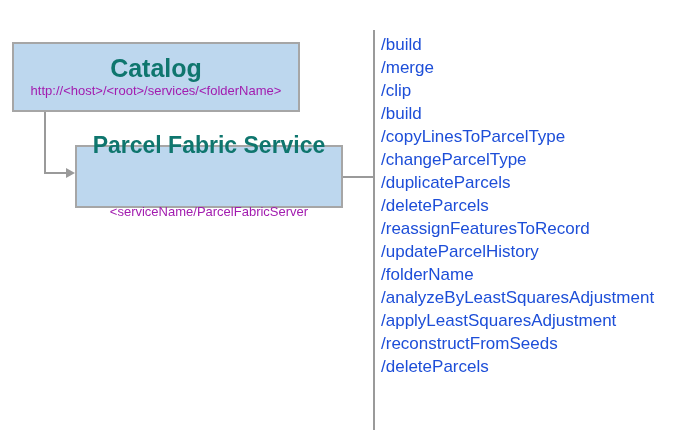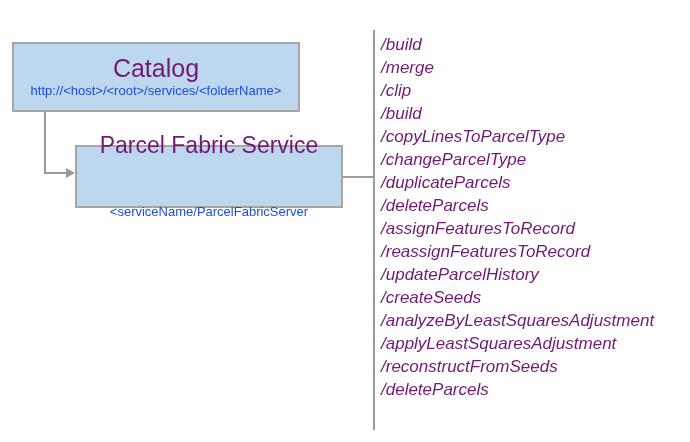--- a/index.html
+++ b/index.html
@@ -26,27 +26,27 @@
     box-sizing: border-box;
     background: #bdd7ee;
     border: 2px solid #a6a6a6;
     display: flex;
     flex-direction: column;
     align-items: center;
     justify-content: center;
     text-align: center;
   }
   .node-title {
-    color: #701a75;
-    font-weight: 400;
+    color: #0f766e;
+    font-weight: 700;
     line-height: 1.05;
     white-space: nowrap;
   }
   .node-sub {
-    color: #1d4ed8;
+    color: #a21caf;
     white-space: nowrap;
     line-height: 1.1;
   }
 
   #node-catalog {
     left: 12px;
     top: 42px;
     width: 288px;
     height: 70px;
   }
@@ -125,26 +125,25 @@
   #operations-list {
     position: absolute;
     left: 381px;
     top: 33px;
     width: 300px;
     margin: 0;
     padding: 0;
     list-style: none;
   }
   #operations-list li {
-    color: #701a75;
+    color: #1d4ed8;
     font-size: 17px;
     line-height: 23px;
     height: 23px;
     white-space: nowrap;
-    font-style: italic;
   }
 </style>
 </head>
 <body>
 
 <div id="canvas">
 
   <div class="node" id="node-catalog">
     <div class="node-title">Catalog</div>
     <div class="node-sub">http://&lt;host&gt;/&lt;root&gt;/services/&lt;folderName&gt;</div>
@@ -165,23 +164,22 @@
 
   <ul id="operations-list">
       <li>/build</li>
       <li>/merge</li>
       <li>/clip</li>
       <li>/build</li>
       <li>/copyLinesToParcelType</li>
       <li>/changeParcelType</li>
       <li>/duplicateParcels</li>
       <li>/deleteParcels</li>
-      <li>/assignFeaturesToRecord</li>
       <li>/reassignFeaturesToRecord</li>
       <li>/updateParcelHistory</li>
-      <li>/createSeeds</li>
+      <li>/folderName</li>
       <li>/analyzeByLeastSquaresAdjustment</li>
       <li>/applyLeastSquaresAdjustment</li>
       <li>/reconstructFromSeeds</li>
       <li>/deleteParcels</li>
     </ul>
 
 </div>
 
 </body></html>

